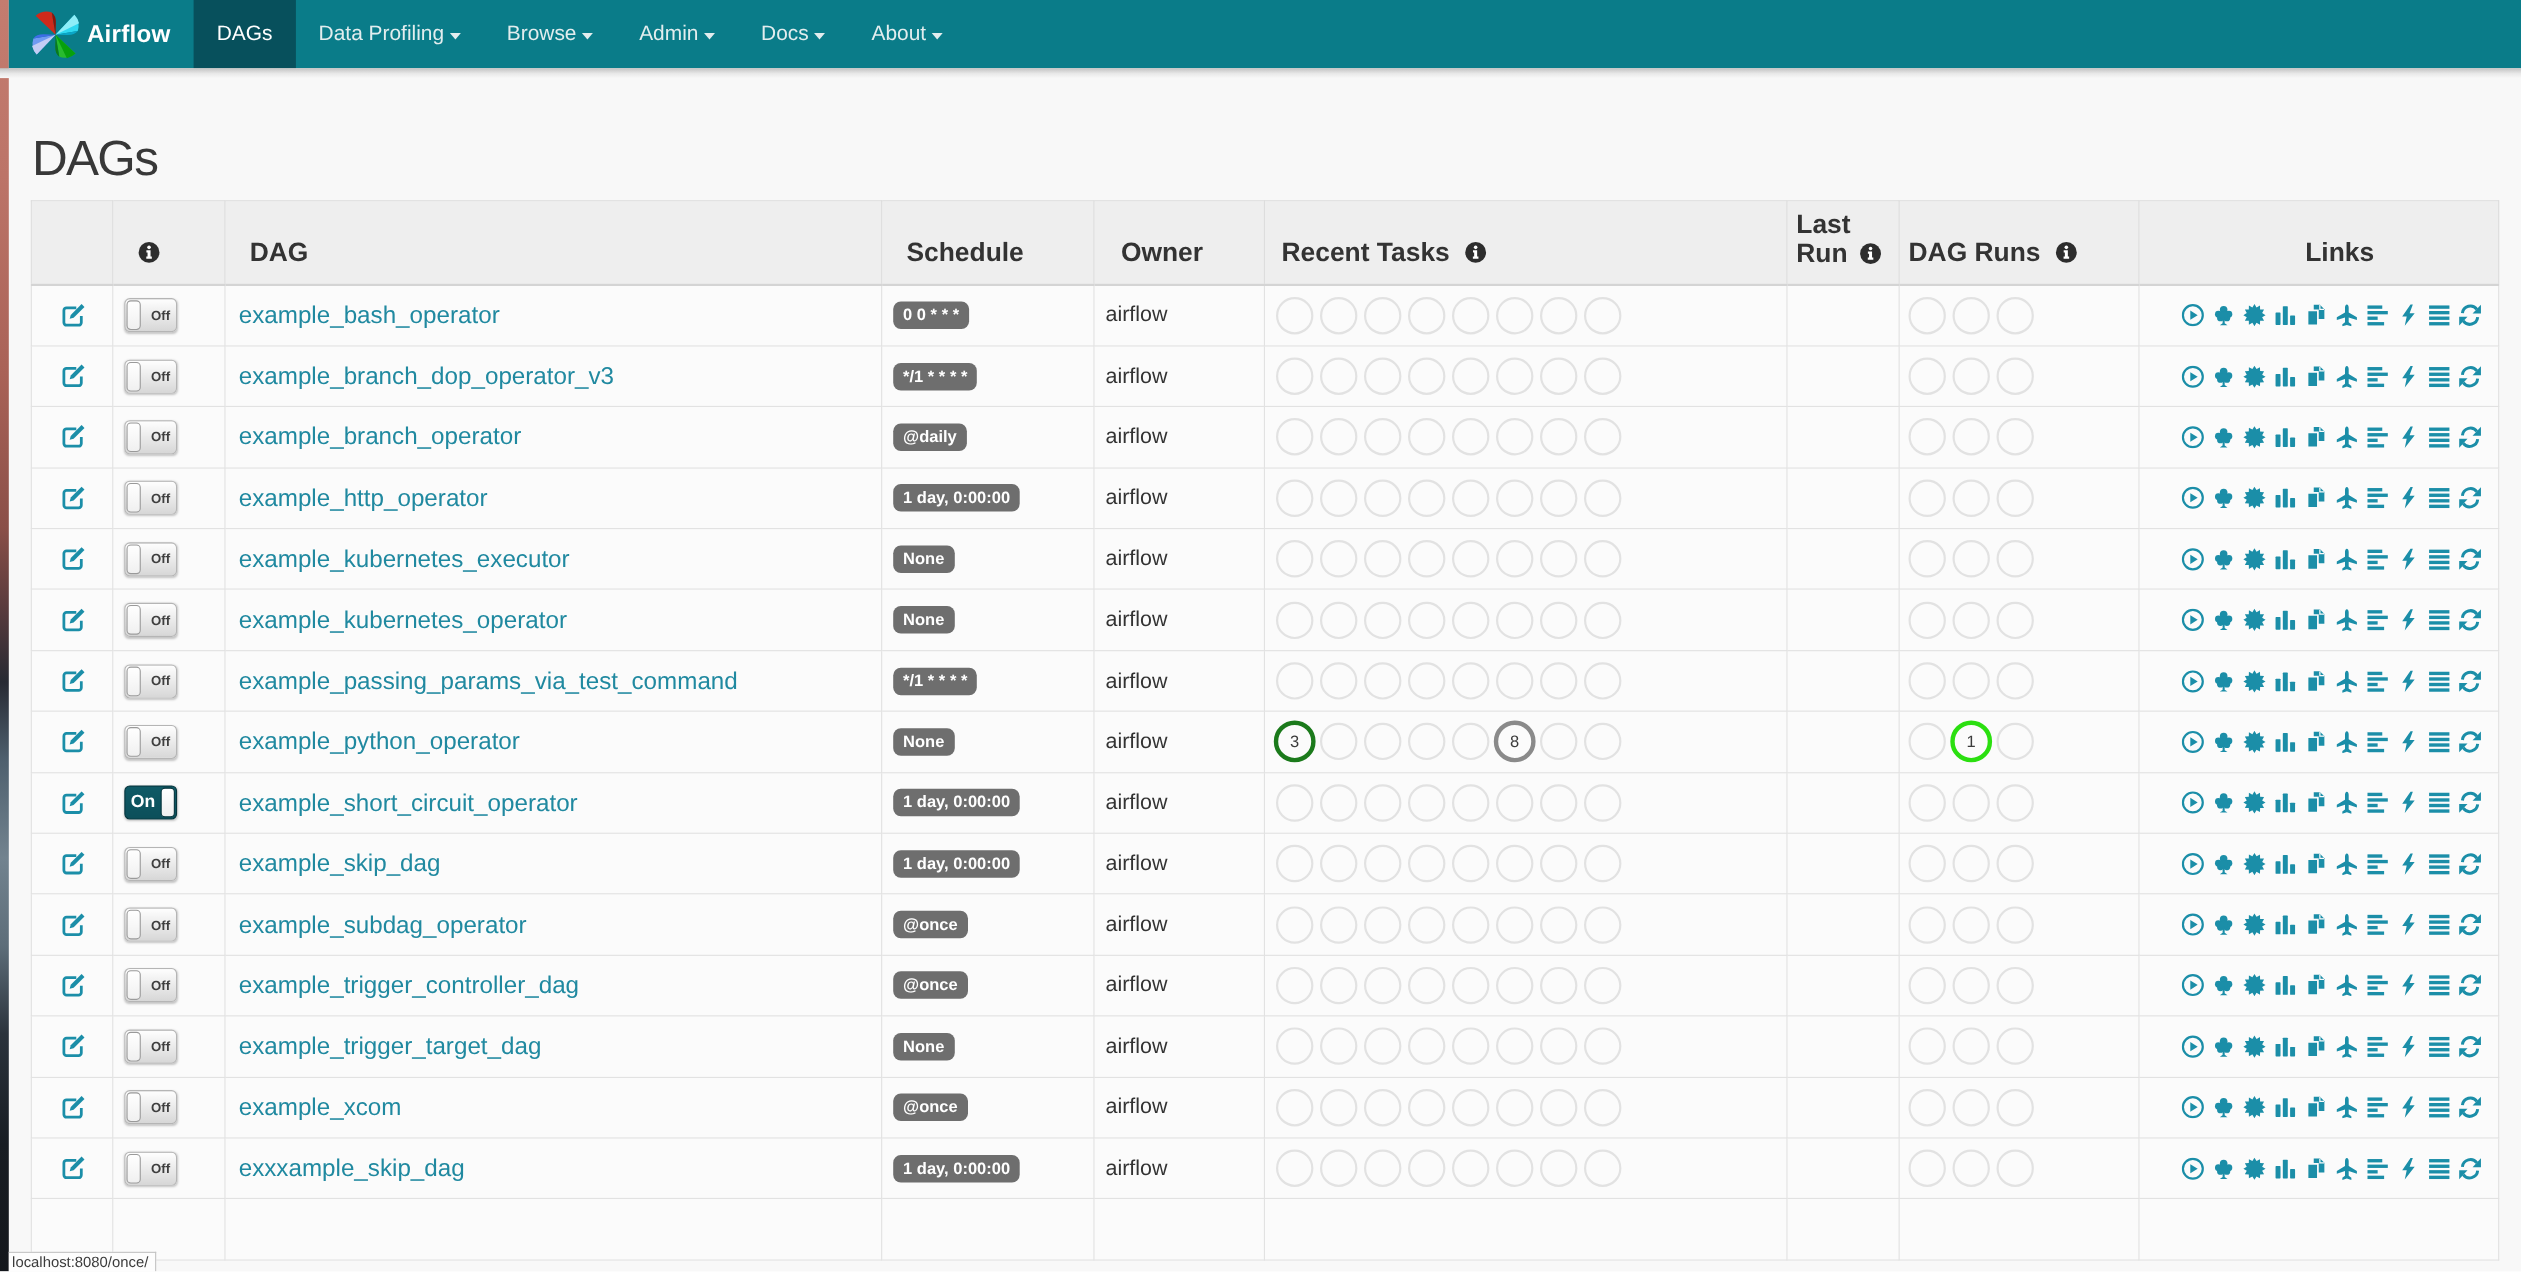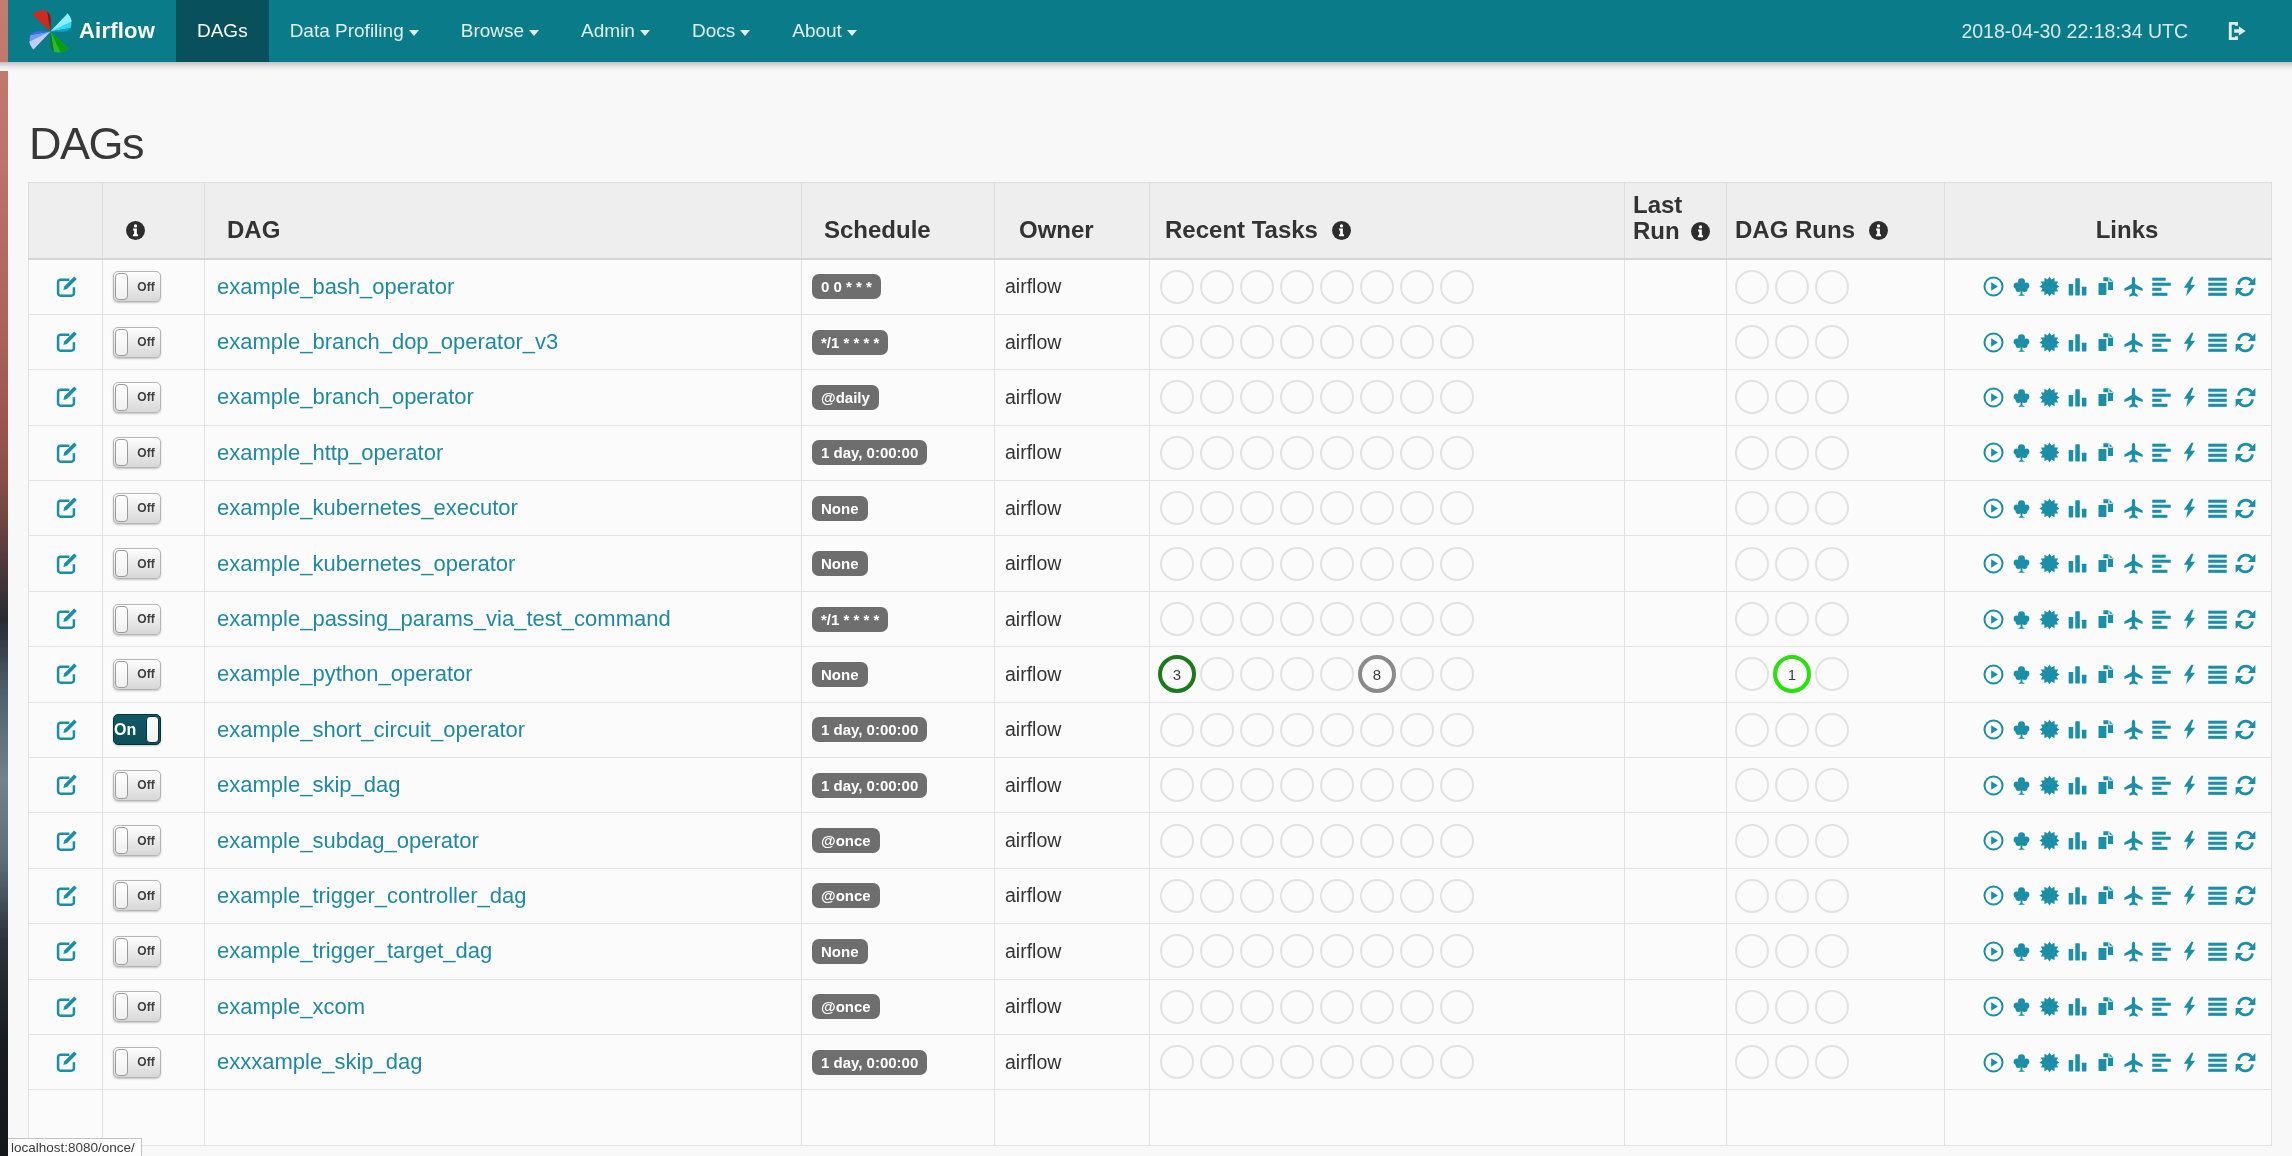--- a/index.html
+++ b/index.html
@@ -66,21 +66,21 @@
   .toggle-wrap { padding-left: 10px !important; }
   .toggle { position: relative; width: 48px; height: 31px; border-radius: 5px; cursor: pointer;
     box-shadow: 0 1px 2px rgba(0,0,0,0.22); }
   .toggle.off { border: 1px solid #b5b5b5; background: linear-gradient(to bottom, #fefefe, #d7d7d7); }
   .toggle.off .toggle-label { position: absolute; left: 17px; top: 50%; transform: translateY(-50%);
     width: 30px; text-align: center; font-size: 12px; font-weight: bold; color: #3f3f3f; }
   .toggle.off .toggle-knob { position: absolute; left: 1px; top: 1px; width: 13px; height: 27px;
     background: linear-gradient(to bottom, #ffffff, #f0f0f0); border: 1px solid #9a9a9a; border-radius: 4px; }
   .toggle.on { border: 1px solid #06343c; background: linear-gradient(to bottom, #0f5a66, #0c4f5a); }
   .toggle.on .toggle-label { position: absolute; left: 0px; top: 50%; transform: translateY(-50%);
-    width: 16px; text-align: center; font-size: 16px; font-weight: bold; color: #ffffff; }
+    width: 32px; text-align: center; font-size: 16px; font-weight: bold; color: #ffffff; }
   .toggle.on .toggle-knob { position: absolute; right: 1px; top: 1px; width: 13px; height: 27px;
     background: linear-gradient(to bottom, #ffffff, #f0f0f0); border: 1px solid #06343c; border-radius: 4px; }
 
   .circles { display: flex; align-items: center; padding-left: 7px; }
   .circles.dagruns { padding-left: 5px; }
   .circle-slot { width: 40px; height: 40px; display: flex; align-items: center; justify-content: center; flex: 0 0 40px; }
   .task-circle { width: 34px; height: 34px; border-radius: 50%; border: 2px solid #e2e2e2; }
   .task-circle.counted { width: 38px; height: 38px; border-width: 4px; display: flex; align-items: center; justify-content: center;
     font-size: 15px; color: #3c3c3c; }
 
@@ -213,28 +213,20 @@
         </a>
         <a class="nav-item">
           <span>Docs</span>
           <span class="caret"></span>
         </a>
         <a class="nav-item">
           <span>About</span>
           <span class="caret"></span>
         </a>
       </div>
-    <div class="nav-right">
-      <span class="clock">2018-04-30 22:18:34 UTC</span>
-      <span class="logout-link">
-        <svg class="link-icon" style="width:24px;height:24px;color:#dfecec;margin:0">
-            <use href="#sym-sign-out"></use>
-          </svg>
-      </span>
-    </div>
   </div>
   <div class="navbar-shadow"></div>
 
   <div class="content">
     <h1 class="page-title">DAGs</h1>
 
     <table class="dags-table">
       <colgroup>
         <col style="width:74px">
           <col style="width:102px">

